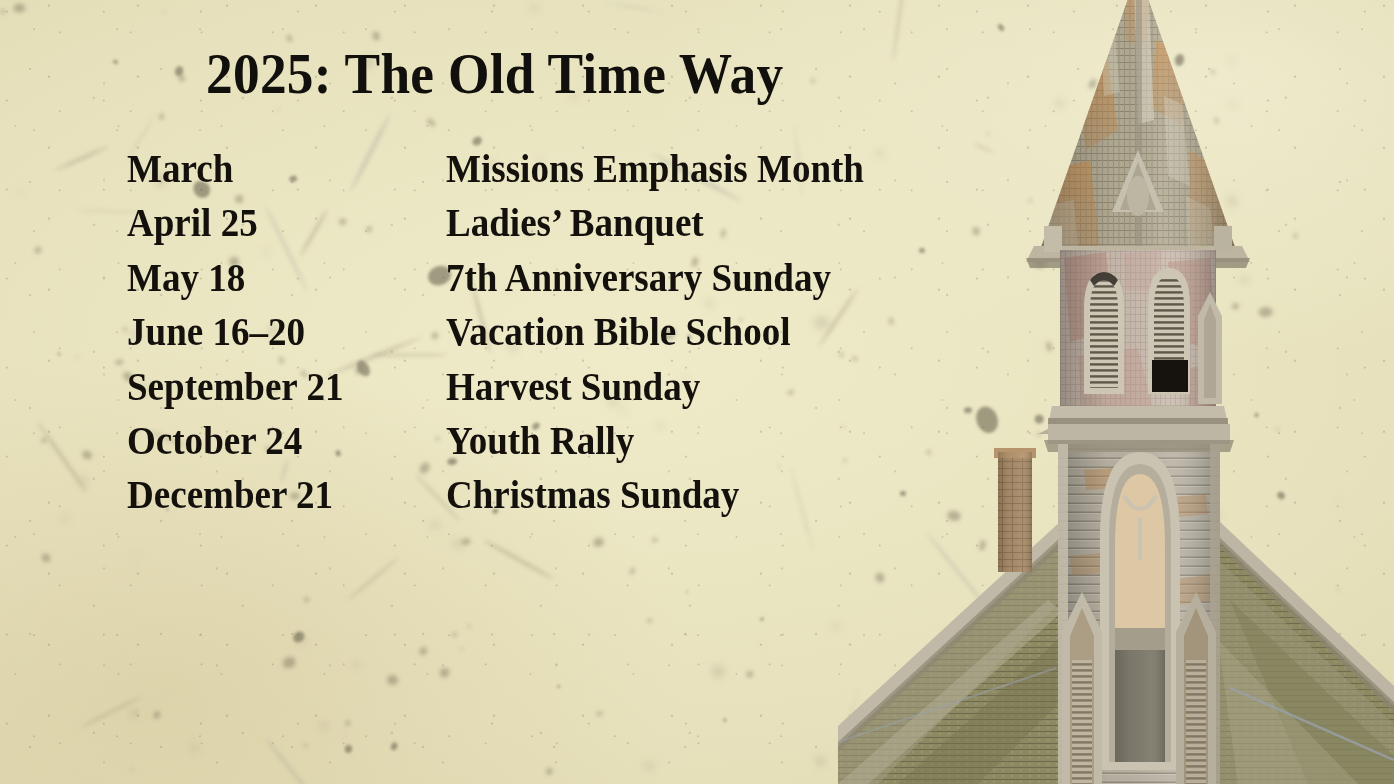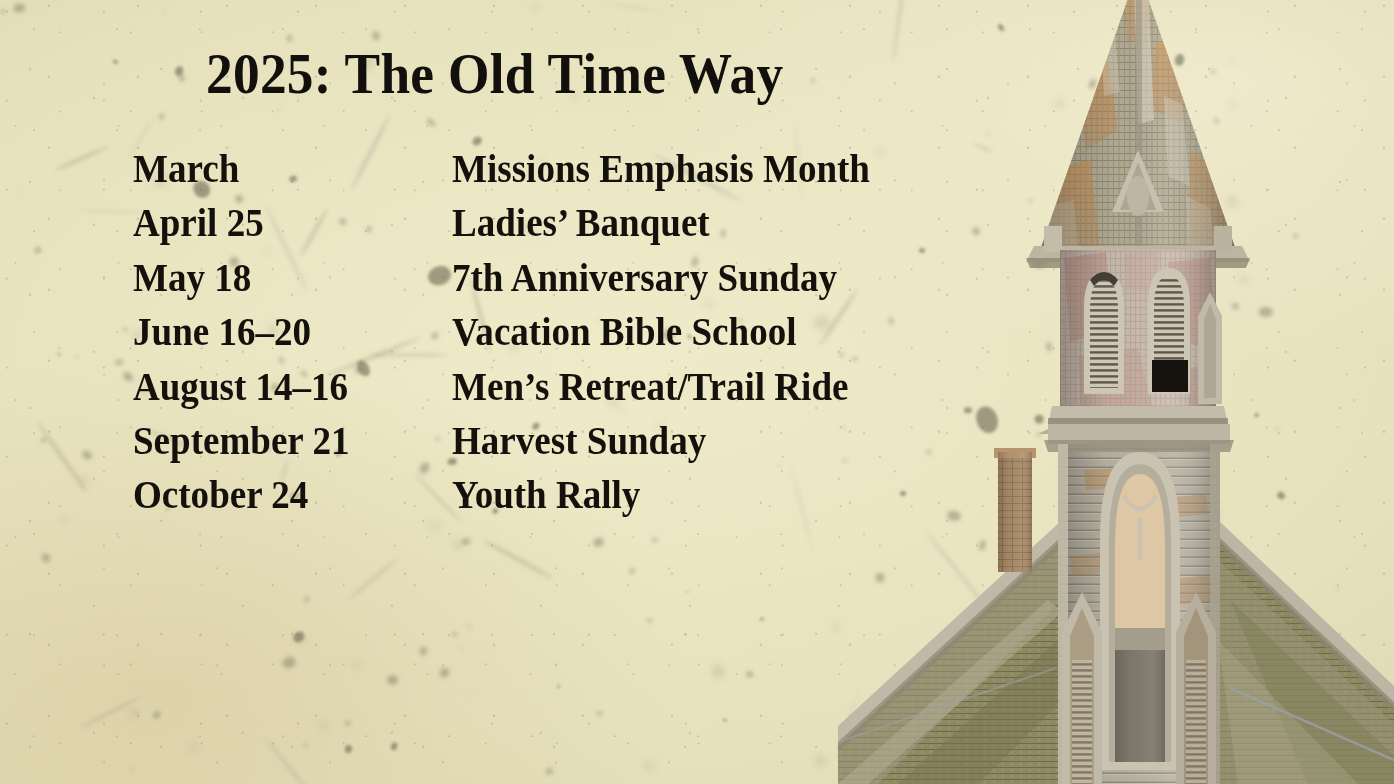--- a/index.html
+++ b/index.html
@@ -67,21 +67,21 @@
     font-weight: bold;
     color: #12100c;
     letter-spacing: 0.3px;
     transform: scaleX(0.92);
     transform-origin: left center;
     white-space: nowrap;
     text-shadow: 0 1px 1px rgba(235,230,200,0.5);
   }
   .schedule {
     position: absolute;
-    left: 133px;
+    left: 127px;
     top: 145px;
     width: 860px;
   }
   .row {
     position: relative;
     height: 54.4px;
     white-space: nowrap;
   }
   .cell {
     position: absolute;
@@ -569,26 +569,26 @@
       </div>
       <div class="row">
         <span class="cell date">May 18</span>
         <span class="cell event">7th Anniversary Sunday</span>
       </div>
       <div class="row">
         <span class="cell date">June 16–20</span>
         <span class="cell event">Vacation Bible School</span>
       </div>
       <div class="row">
-        <span class="cell date">August 14–16</span>
-        <span class="cell event">Men’s Retreat/Trail Ride</span>
-      </div>
-      <div class="row">
         <span class="cell date">September 21</span>
         <span class="cell event">Harvest Sunday</span>
       </div>
       <div class="row">
         <span class="cell date">October 24</span>
         <span class="cell event">Youth Rally</span>
       </div>
+      <div class="row">
+        <span class="cell date">December 21</span>
+        <span class="cell event">Christmas Sunday</span>
+      </div>
     </div>
 
 </div>
 
 </body></html>

